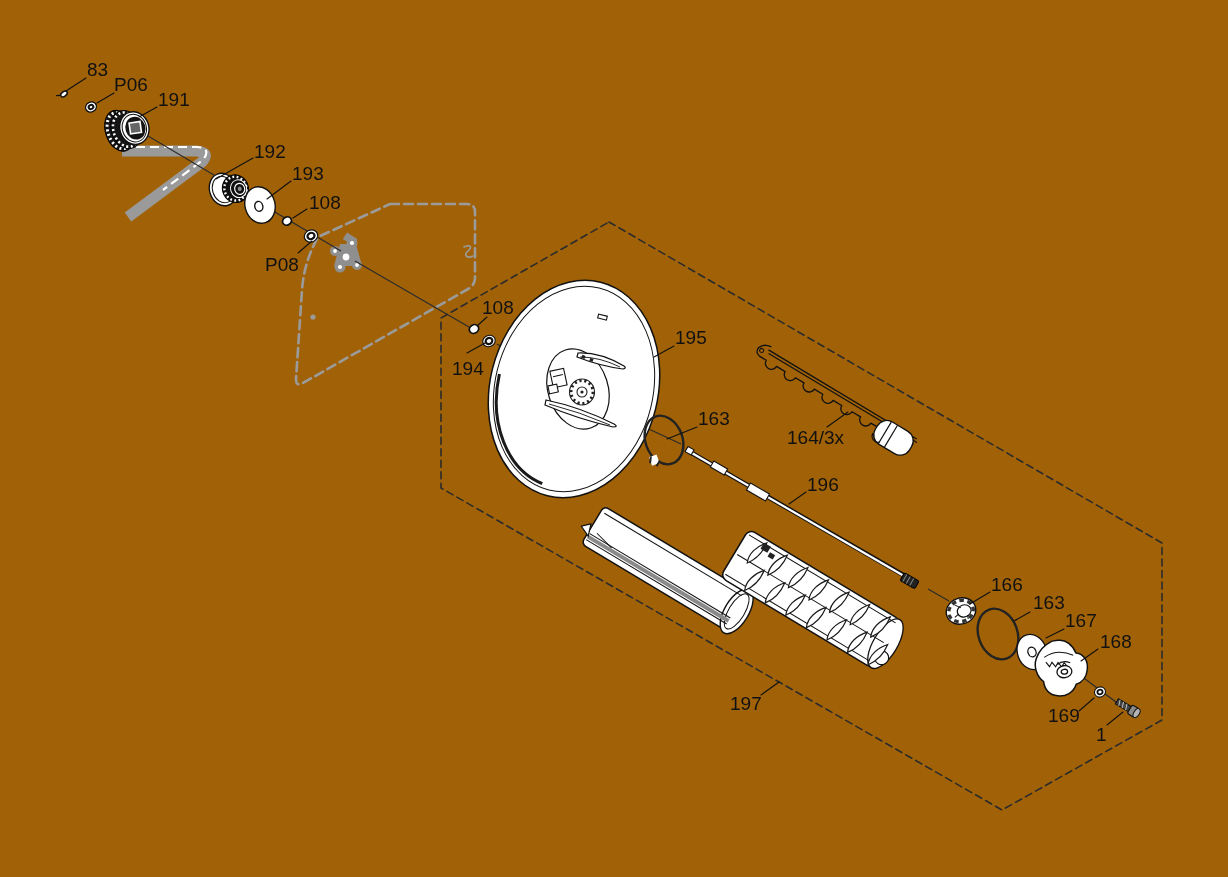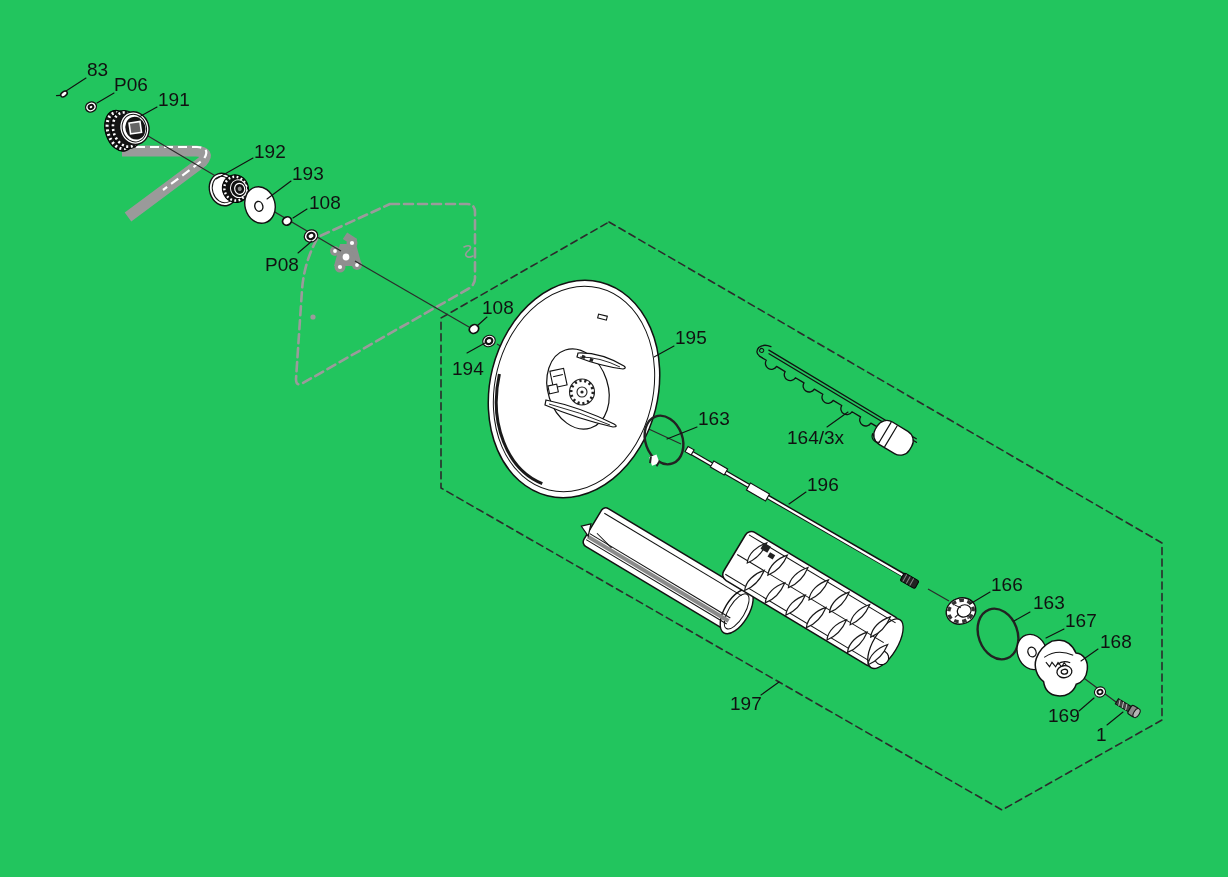--- a/index.html
+++ b/index.html
@@ -1,16 +1,16 @@
 <!DOCTYPE html>
 <html><head>
 <meta charset="utf-8">
 <style>
   html,body{margin:0;padding:0;background:#fff;}
-  .stage{width:1228px;height:877px;position:relative;background:#22c55e;overflow:hidden;text-align:right;}
+  .stage{width:1228px;height:877px;position:relative;background:#a16207;overflow:hidden;text-align:right;}
   svg{display:block;}
   text.plbl{font:19px "Liberation Sans","DejaVu Sans",sans-serif;fill:#111;}
   .sketch{stroke-linecap:round;stroke-linejoin:round;}
 </style>
 </head>
 <body>
 
 <div class="stage">
 <svg width="1228" height="877" viewBox="0 0 1228 877">
   <defs>

